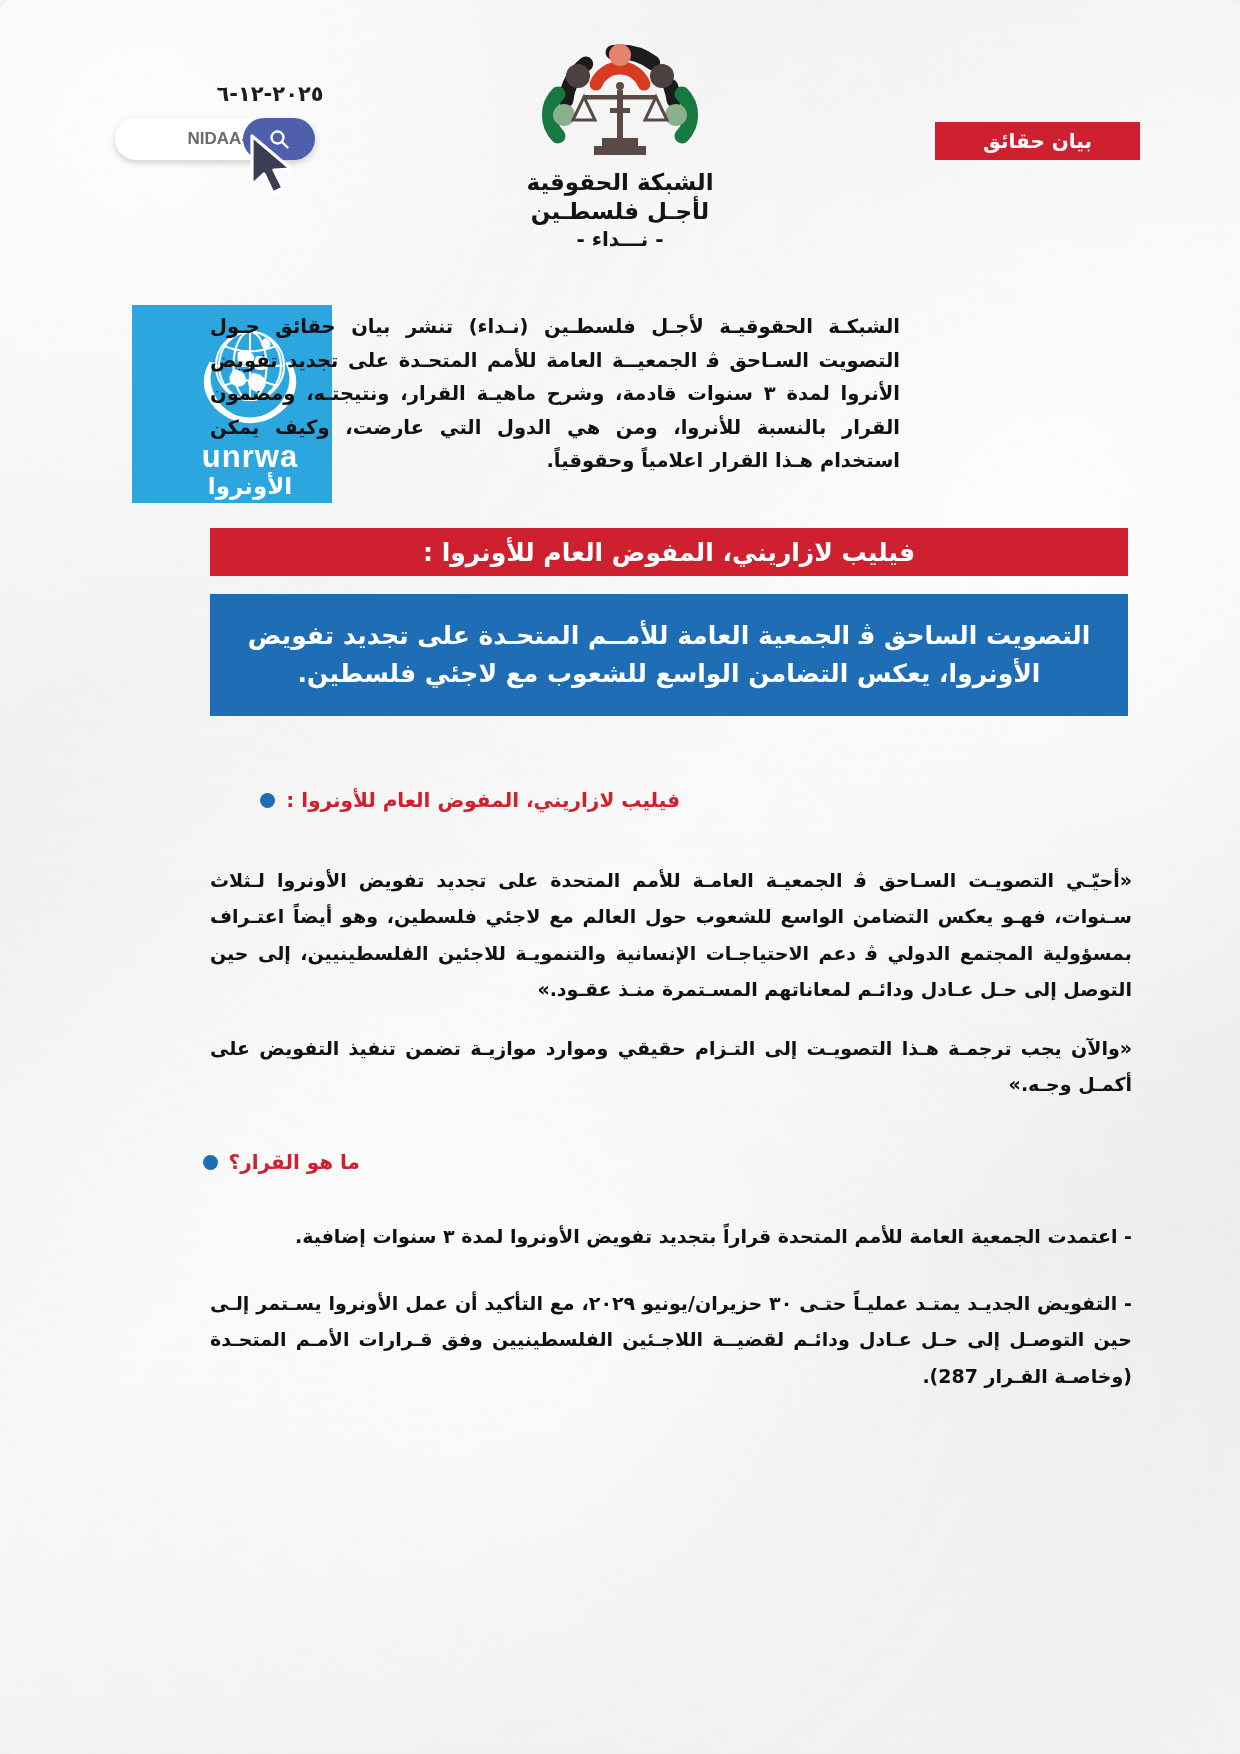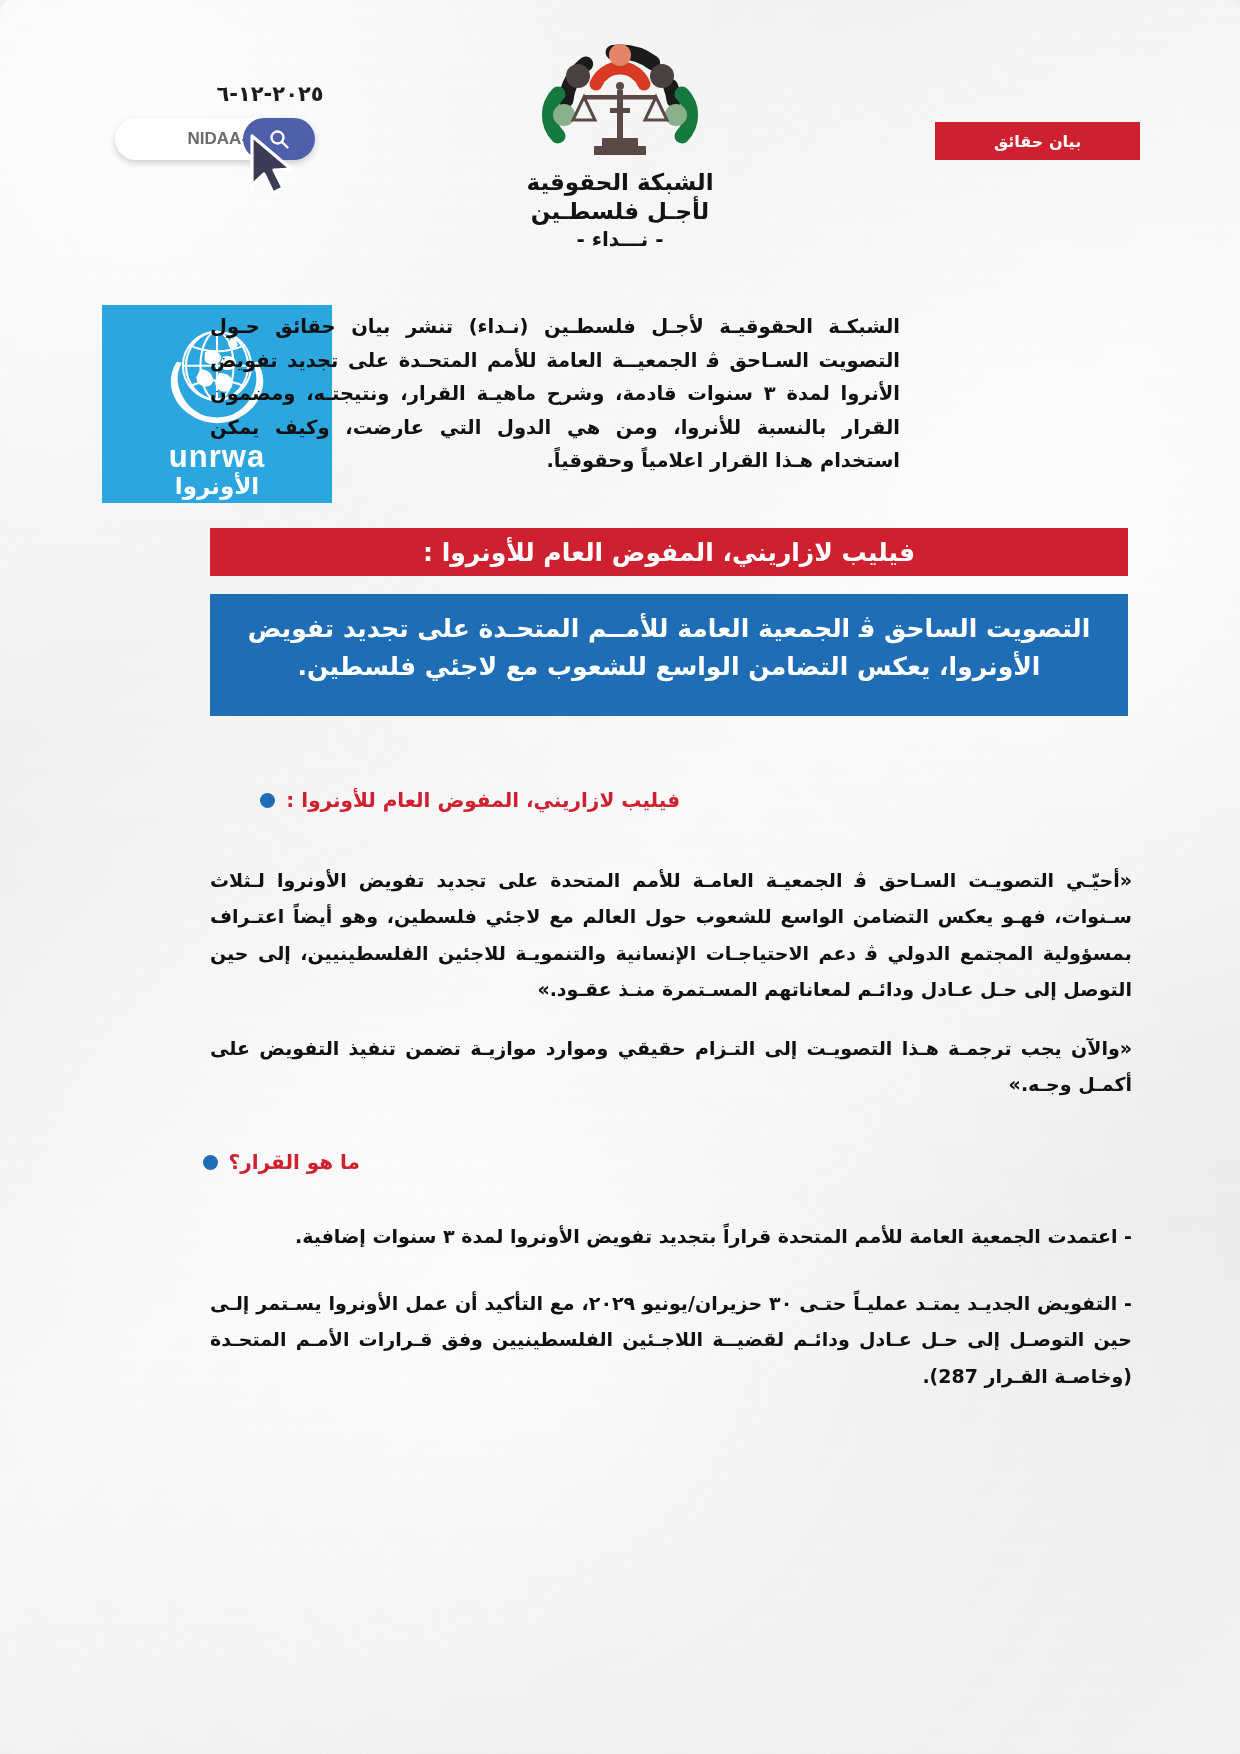--- a/index.html
+++ b/index.html
@@ -58,28 +58,28 @@
     color:#141414;font-weight:700;text-align:center;line-height:1.28;
     font-size:23px;letter-spacing:.3px;
   }
   .logo-line.small{font-size:20px;letter-spacing:2px;text-align:right;}
 
   
   .fact-badge{
     position:absolute;right:100px;top:122px;
     width:205px;height:38px;background:#cf2030;
     display:flex;align-items:center;justify-content:center;
-    color:#fff;font-size:16px;font-weight:700;
+    color:#fff;font-size:20px;font-weight:700;
   }
 
   
   .unrwa-box{
     position:absolute;right:908px;top:305px;
-    width:230px;height:198px;background:#2ba6de;
-    display:flex;flex-direction:column;align-items:center;justify-content:center;
+    width:164px;height:198px;background:#2ba6de;
+    display:flex;flex-direction:column;align-items:center;justify-content:center;padding-left:36px;
   }
   .unrwa-emblem{width:124px;height:124px;}
   .unrwa-word{
     font-family:"Liberation Sans",sans-serif;
     color:#fff;font-size:31px;font-weight:700;letter-spacing:1px;
     direction:ltr;margin-top:2px;
   }
   .unrwa-ar{color:#fff;font-size:23px;font-weight:700;margin-top:-2px;}
 
   .intro-text{
@@ -89,22 +89,22 @@
   }
 
   
   .red-banner{
     position:absolute;right:112px;top:528px;width:918px;height:48px;
     background:#cf2030;display:flex;align-items:center;justify-content:center;
   }
   .red-banner span{color:#fff;font-size:25px;font-weight:700;}
   .blue-box{
     position:absolute;right:112px;top:594px;width:918px;height:122px;
-    background:#1f6db5;display:flex;justify-content:center;
-    padding:16px 22px;box-sizing:border-box;
+    background:#1f6db5;display:flex;align-items:center;justify-content:center;
+    padding:8px 22px;box-sizing:border-box;
   }
   .blue-box span{
     color:#fff;font-size:25px;font-weight:700;line-height:1.52;
     text-align:center;display:block;
   }
 
   
   .section-head{
     position:absolute;display:flex;align-items:center;gap:11px;
     flex-direction:row-reverse;justify-content:flex-start;

